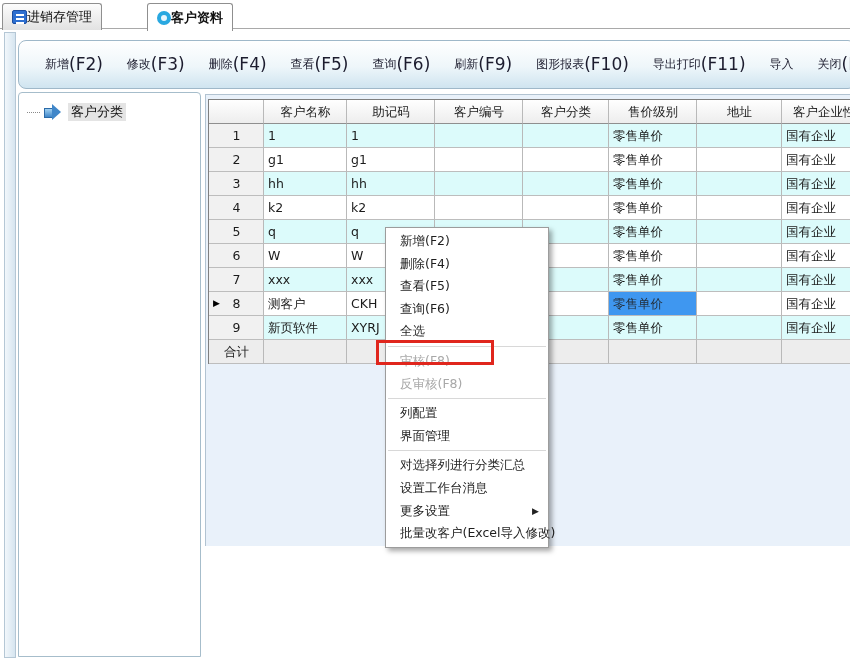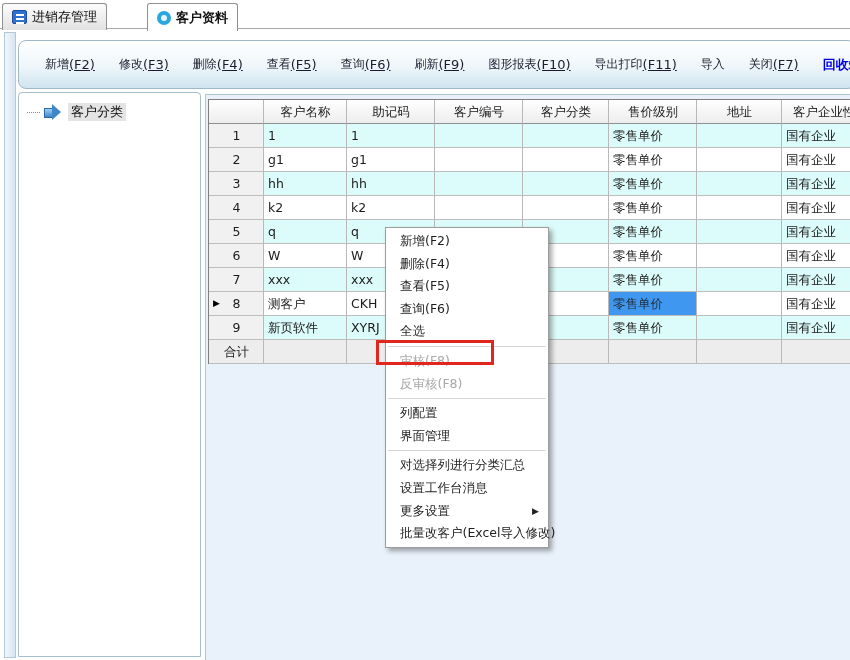--- a/index.html
+++ b/index.html
@@ -4,21 +4,21 @@
 <style>
   * { margin:0; padding:0; box-sizing:border-box; }
   html,body { width:850px; height:660px; background:#ffffff; overflow:hidden;
               font-family:"DejaVu Sans","Liberation Sans",sans-serif; }
   .stage { position:relative; width:850px; height:660px; }
 
   
   .tabstrip { position:absolute; left:0; top:0; width:850px; height:29px;
               border-bottom:1px solid #a9a9a9; background:#ffffff; z-index:5; }
   .tab { position:absolute; top:3px; height:27px; display:flex; align-items:center;
-         gap:5px; padding:0 9px; font-size:13px; color:#111;
+         padding:0 9px; font-size:13px; color:#111;
          border:1px solid #8f8f8f; border-bottom:none; border-radius:3px 3px 0 0; cursor:default; }
   .tab.inactive { left:2px; background:linear-gradient(#fcfcfc,#e2e2e2); }
   .tab.active   { left:105px; background:#ffffff; height:28px; z-index:6; font-weight:bold;margin-left:42px; }
   .icon-list { width:15px; height:14px; background:#2e6fd0; border:1px solid #1d4ea0;
                border-radius:2px; position:relative; }
   .icon-list::before { content:""; position:absolute; left:3px; right:2px; top:3px; height:2px;
                background:#fff; box-shadow:0 4px 0 #fff, 0 8px 0 #fff; }
   .icon-ring { width:14px; height:14px; border:4px solid #29a8e0; border-radius:50%;
                background:#e8f6fd; }
 
@@ -27,39 +27,39 @@
                background:linear-gradient(90deg,#f2f7fb,#d6e5f0);
                border:1px solid #b5c7d5; }
 
   
   .toolbar { position:absolute; left:18px; top:40px; width:838px; height:49px;
              border:1px solid #9fb8c9; border-radius:8px;
              background:linear-gradient(#ffffff, #eef6fa 55%, #cfe4f0 100%);
              display:flex; align-items:center; gap:24px; padding:0 0 0 26px; }
   .tbtn { display:flex; flex-direction:row; align-items:center; justify-content:center;
           font-size:12px; line-height:13px; color:#1c1c2e; cursor:pointer; white-space:nowrap; }
-  .tbtn .fkey { font-size:13px;text-decoration:underline; }
+  .tbtn .fkey { font-size:17px; }
   .tbtn.single { justify-content:center; }
   .tbtn.recycle { color:#0000e8; font-weight:bold; font-size:13px; }
 
   
   .treepanel { position:absolute; left:18px; top:92px; width:183px; height:565px;
                background:#ffffff; border:1px solid #a6bdcb; border-radius:4px 4px 0 0; }
   .treenode { position:absolute; left:8px; top:10px; display:flex; align-items:center;
               gap:4px; font-size:13px; color:#111; cursor:pointer; }
   .dotline { width:13px; height:0; border-top:1px dotted #8a8a8a; }
   .tree-arrow { width:0; height:0; display:inline-block; position:relative; }
   .tree-arrow::before { content:""; position:absolute; left:0; top:-4px; width:7px; height:8px;
               background:linear-gradient(#9fd0f2,#3f86c9); border:1px solid #2b6aa8; border-right:none; }
   .tree-arrow::after { content:""; position:absolute; left:8px; top:-8px; width:0; height:0;
               border-left:9px solid #3f86c9; border-top:8px solid transparent; border-bottom:8px solid transparent; }
   .treenode .label { background:#e4e4e4; padding:0 3px; margin-left:20px; }
 
   
-  .tablepane { position:absolute; left:205px; top:94px; width:645px; height:566px;
+  .tablepane { position:absolute; left:205px; top:94px; width:645px; height:452px;
                background:#e9f1fa; border-left:1px solid #b2c3d1; border-top:1px solid #b2c3d1;padding-left:43px; }
   .grid { position:absolute; left:2px; top:4px; width:643px; overflow:hidden;
           border-left:1px solid #7f7f7f; border-top:1px solid #7f7f7f; background:#fff; }
   .trow { display:flex; width:670px; }
   .cell { border-right:1px solid #b9b9b9; border-bottom:1px solid #bdbdbd;
           height:24px; font-size:12.5px; color:#1b1b1b; padding:4px 3px 0 4px;
           white-space:nowrap; overflow:hidden; }
   .c0 { width:55px; text-align:center; background:#f1f1f1; position:relative; }
   .c1 { width:83px; } .c2 { width:88px; } .c3 { width:88px; }
   .c4 { width:86px; } .c5 { width:88px; } .c6 { width:85px; } .c7 { width:97px; }

